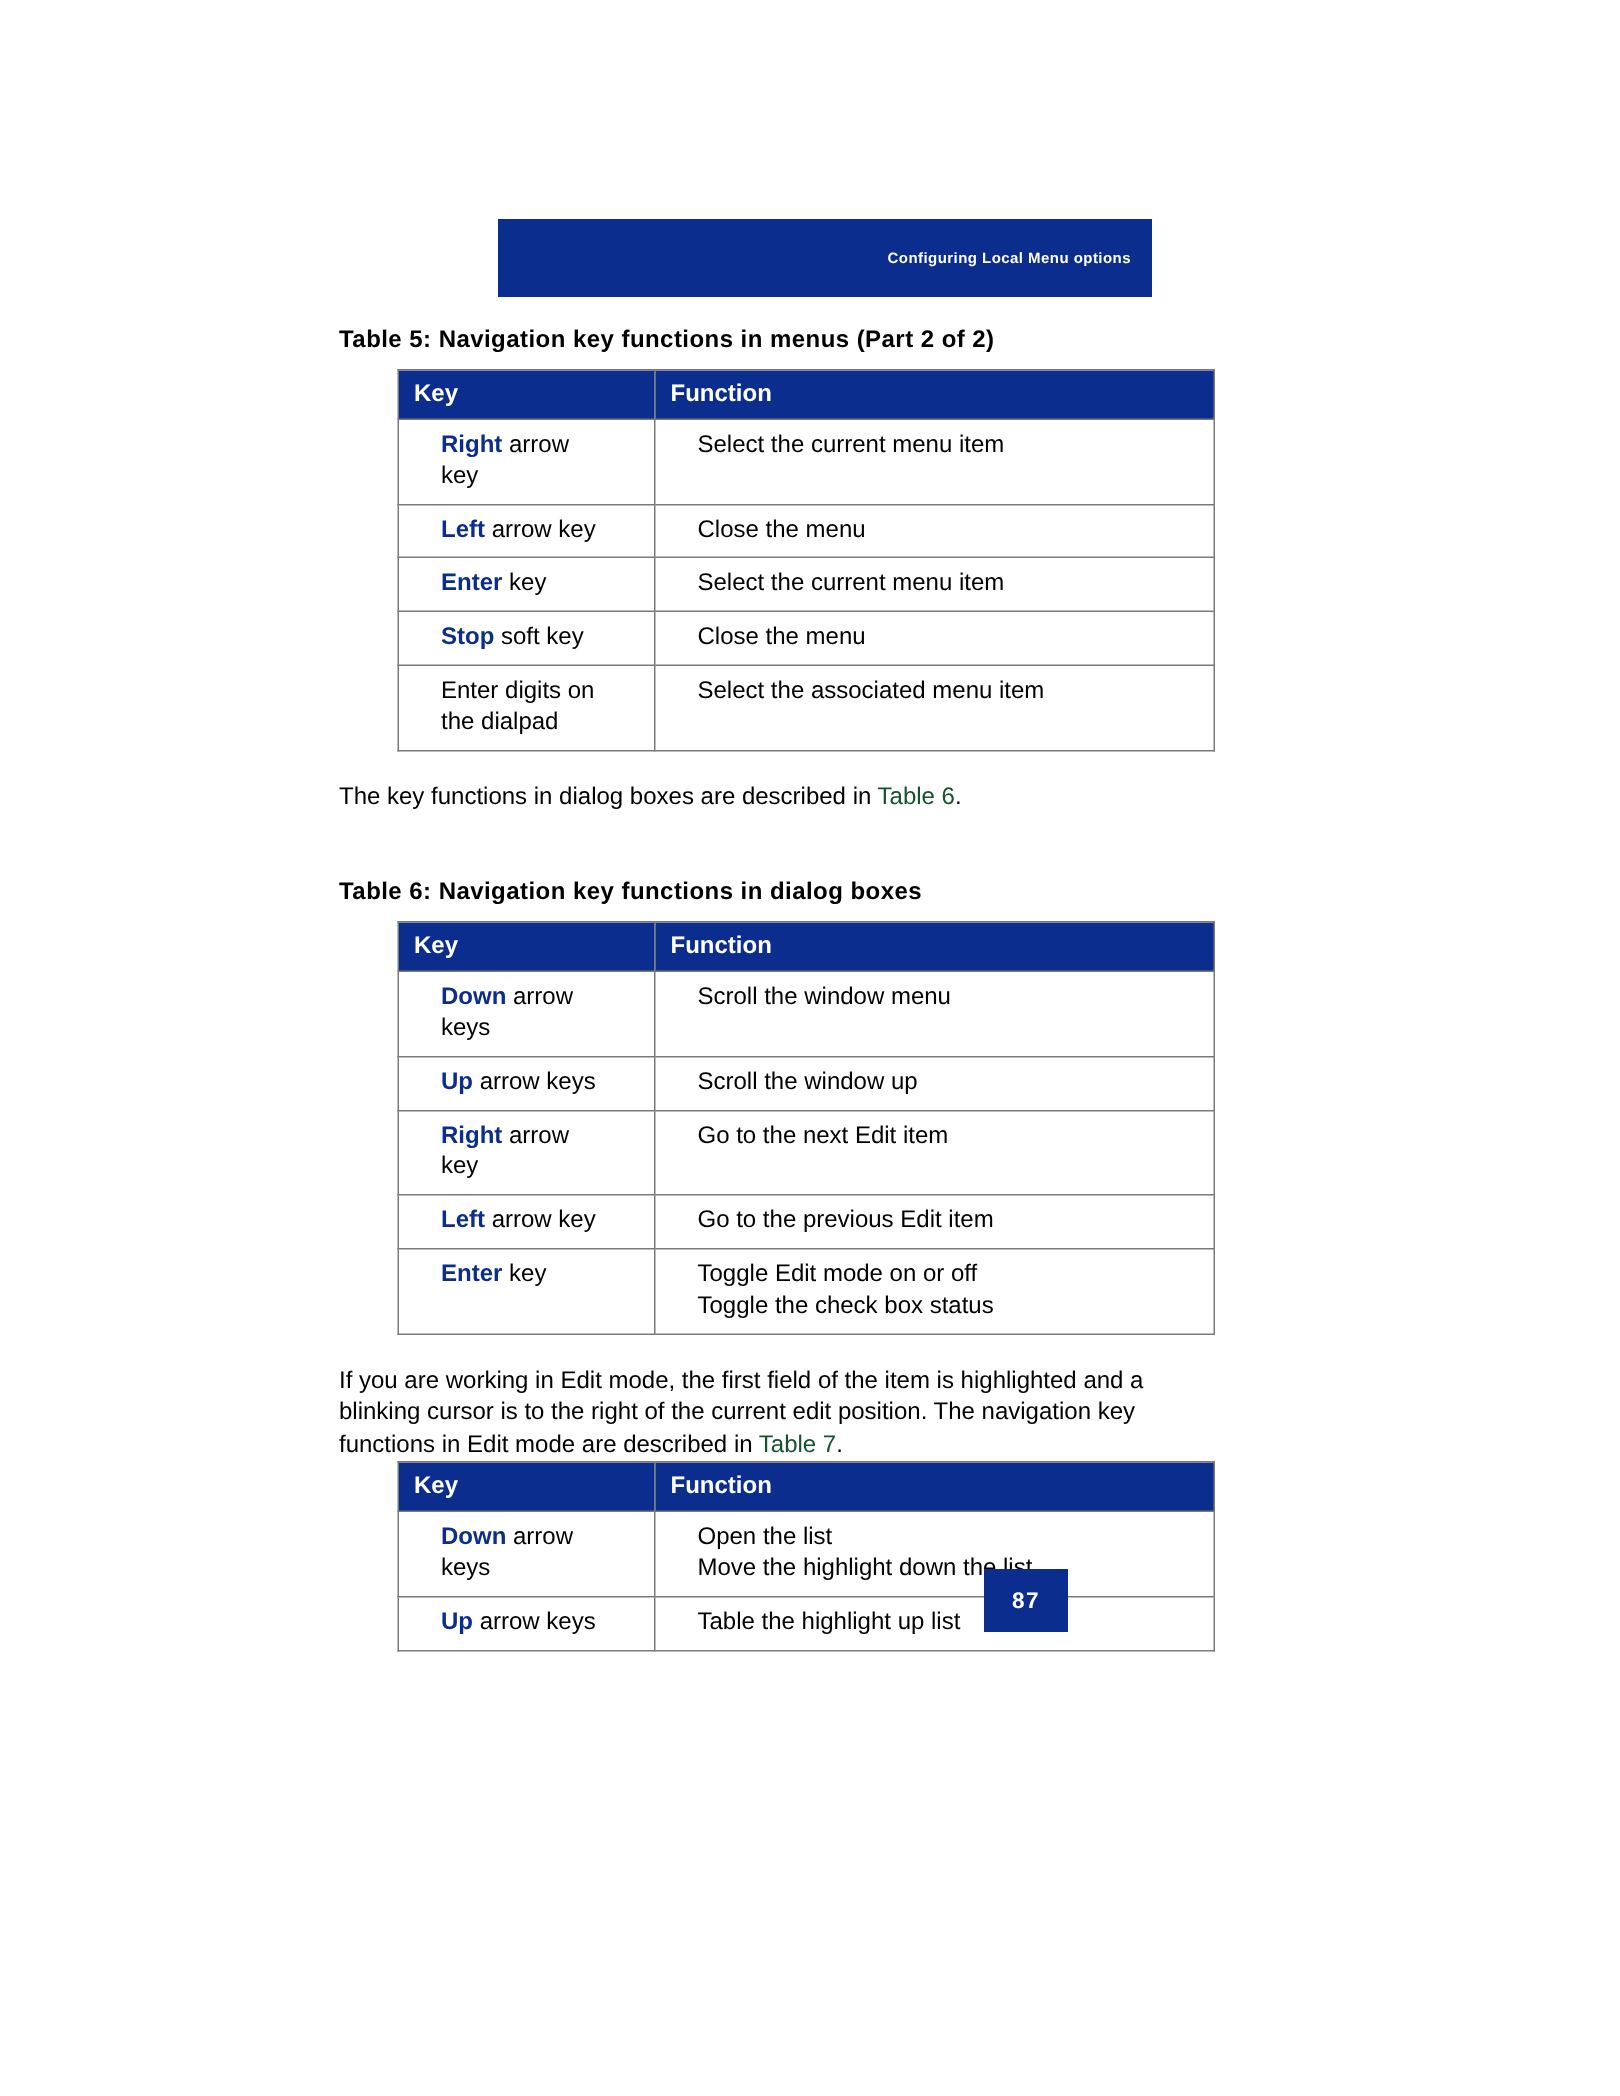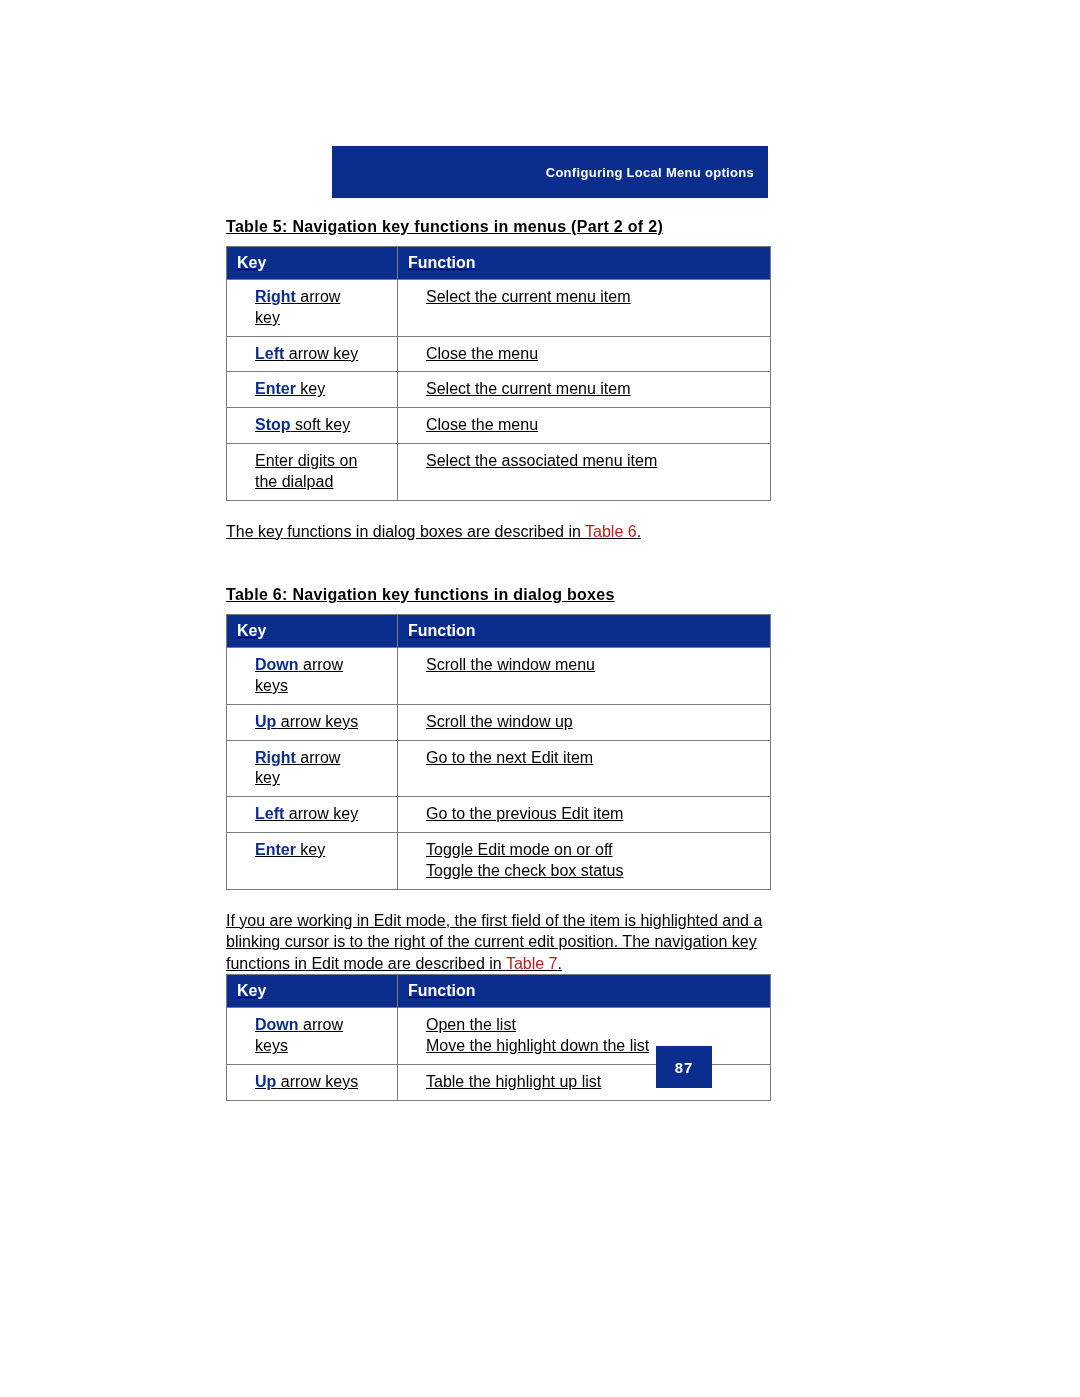--- a/index.html
+++ b/index.html
@@ -17,45 +17,45 @@
   }
   .header-bar {
     position: absolute;
     top: 146px;
     left: 332px;
     width: 436px;
     height: 52px;
     background: #0b2d8d;
     color: #ffffff;
     font-weight: bold;
-    font-size: 13px;
+    font-size: 10px;
     display: flex;
     align-items: center;
     justify-content: flex-end;
     padding-right: 14px;
     box-sizing: border-box;
     letter-spacing: 0.3px;
   }
   .content {
     position: absolute;
     top: 218px;
     left: 226px;
     width: 545px;
-    text-decoration: underline;
   }
   .table-caption {
     font-weight: bold;
     font-size: 16px;
     margin-bottom: 10px;
     margin-top: 44px;
     letter-spacing: 0.3px;
   }
   table.key-table {
     border-collapse: collapse;
     width: 100%;
+    margin-left: 39px;
   }
   table.key-table th {
     background: #0b2d8d;
     color: #ffffff;
     text-align: left;
     font-weight: bold;
     font-size: 16px;
     padding: 7px 10px;
     border: 1px solid #7a7a7a;
   }
@@ -66,21 +66,21 @@
     vertical-align: top;
     line-height: 1.3;
   }
   .col-key   { width: 150px; }
   .key-bold  { color: #0b2d8d; font-weight: bold; }
   .body-text {
     font-size: 16px;
     line-height: 1.35;
     margin-top: 20px;
   }
-  .link-ref { color: #b91c1c; margin-top: 44px; }
+  .link-ref { color: #14532d; margin-top: 44px; }
   .page-number {
     position: absolute;
     top: 1046px;
     left: 656px;
     width: 56px;
     height: 42px;
     background: #0b2d8d;
     color: #ffffff;
     font-weight: bold;
     font-size: 15px;

